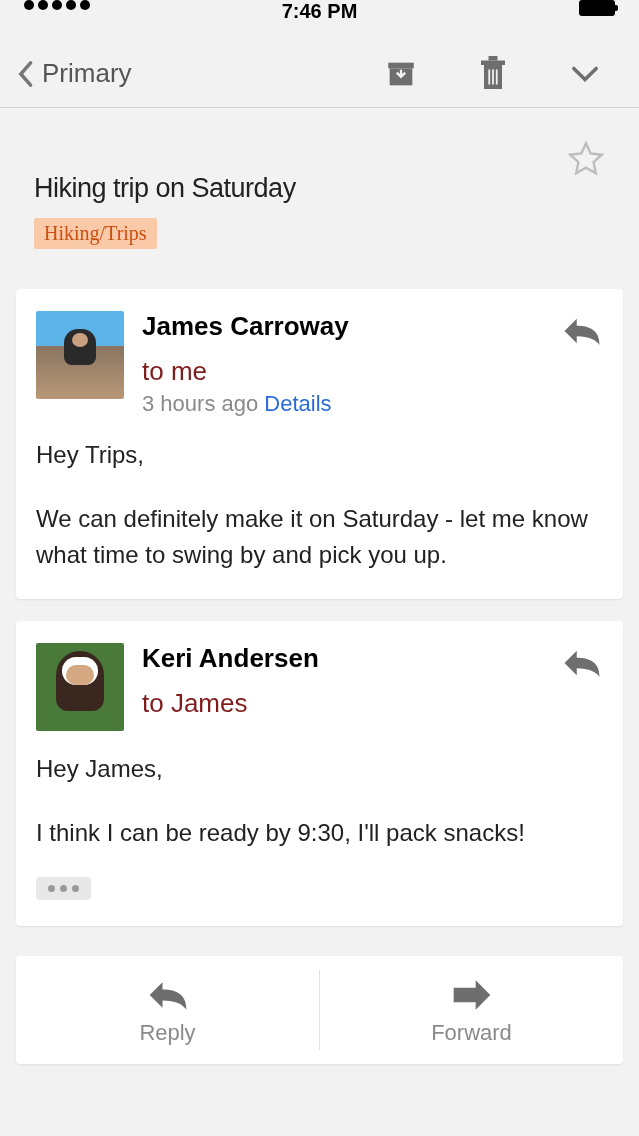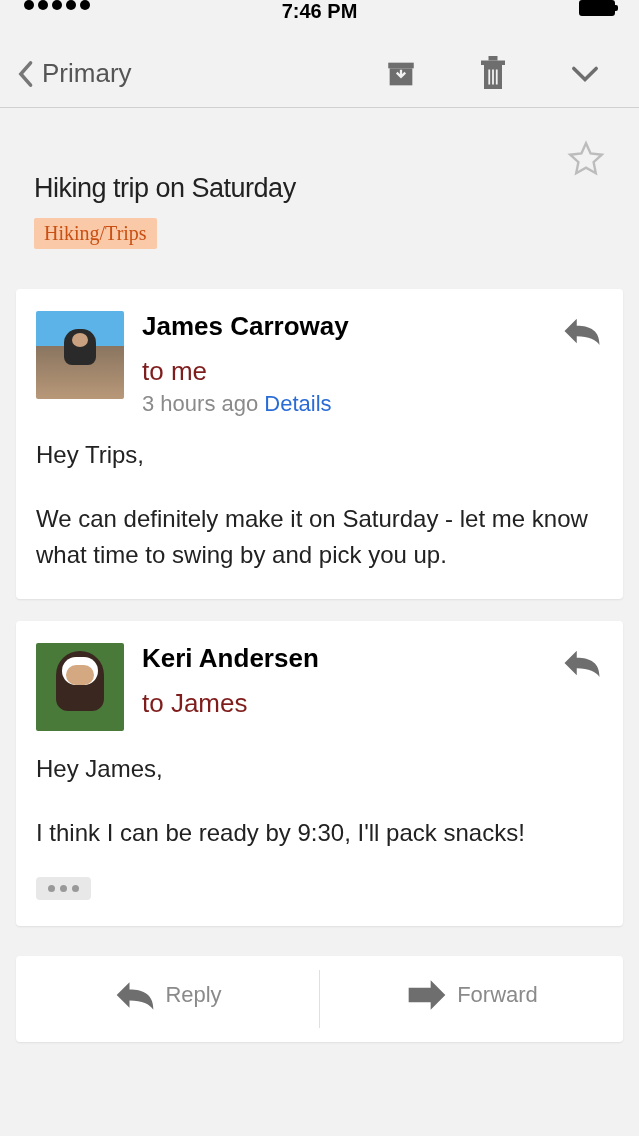--- a/index.html
+++ b/index.html
@@ -101,22 +101,22 @@
     .expand-dots {
       display: inline-flex; margin-top: 26px; padding: 8px 12px; background: #e8e8e8;
       border-radius: 4px; gap: 5px;
     }
     .expand-dots .d { width: 7px; height: 7px; background: #999; border-radius: 50%; }
     .action-bar {
       display: flex; margin: 30px 16px 0; background: #fff; border-radius: 4px;
       box-shadow: 0 1px 2px rgba(0,0,0,0.08);
     }
     .action-btn {
-      flex: 1; display: flex; flex-direction: row; align-items: center; justify-content: center;
-      padding: 22px 0 30px; gap: 8px; color: #8a8a8a; font-size: 22px;
+      flex: 1; display: flex; flex-direction: column; align-items: center; justify-content: center;
+      padding: 22px 0 18px; gap: 8px; color: #8a8a8a; font-size: 22px;
     }
     .action-divider { width: 1px; background: #e0e0e0; margin: 14px 0; }
   </style>
 </head>
 <body>
 
 <div class="status-bar">
   <div class="status-dots">
     <span class="dot"></span>
       <span class="dot"></span>

